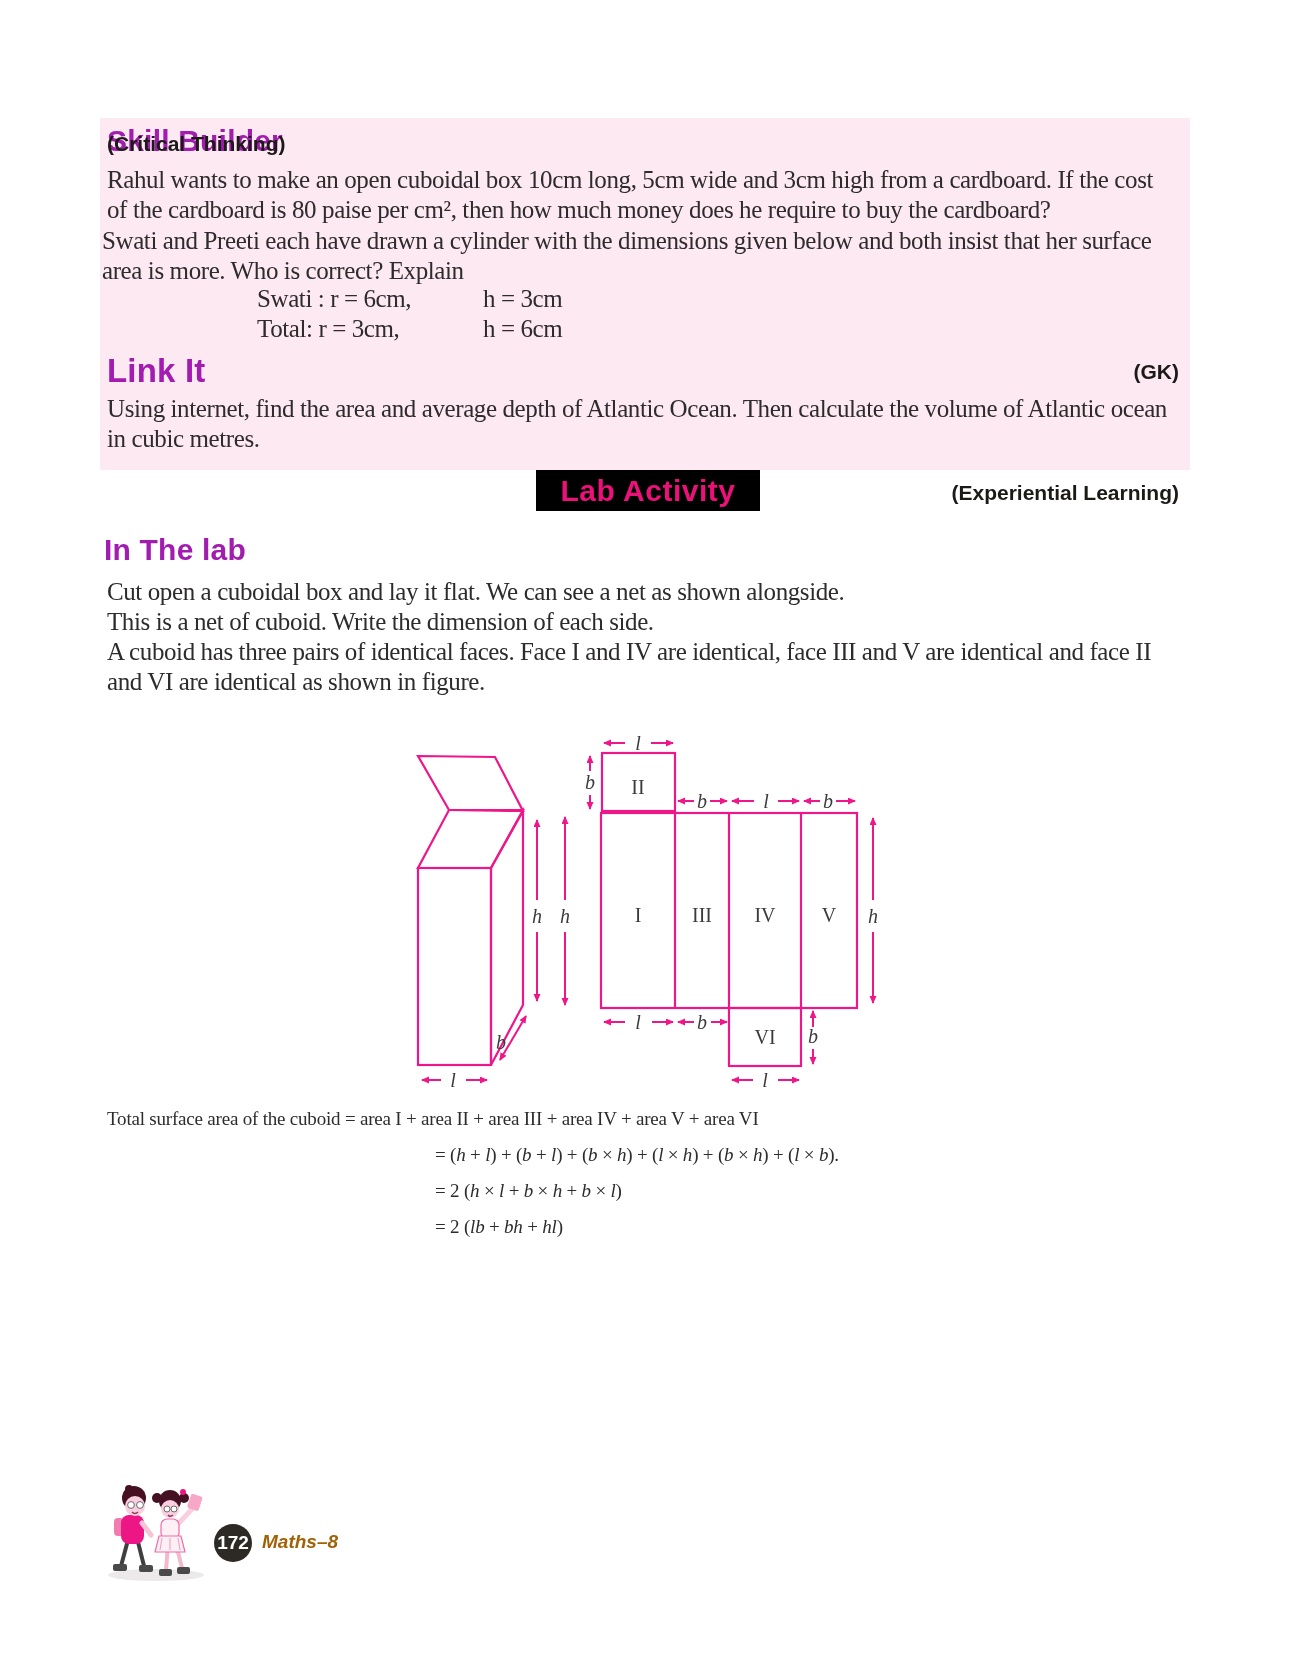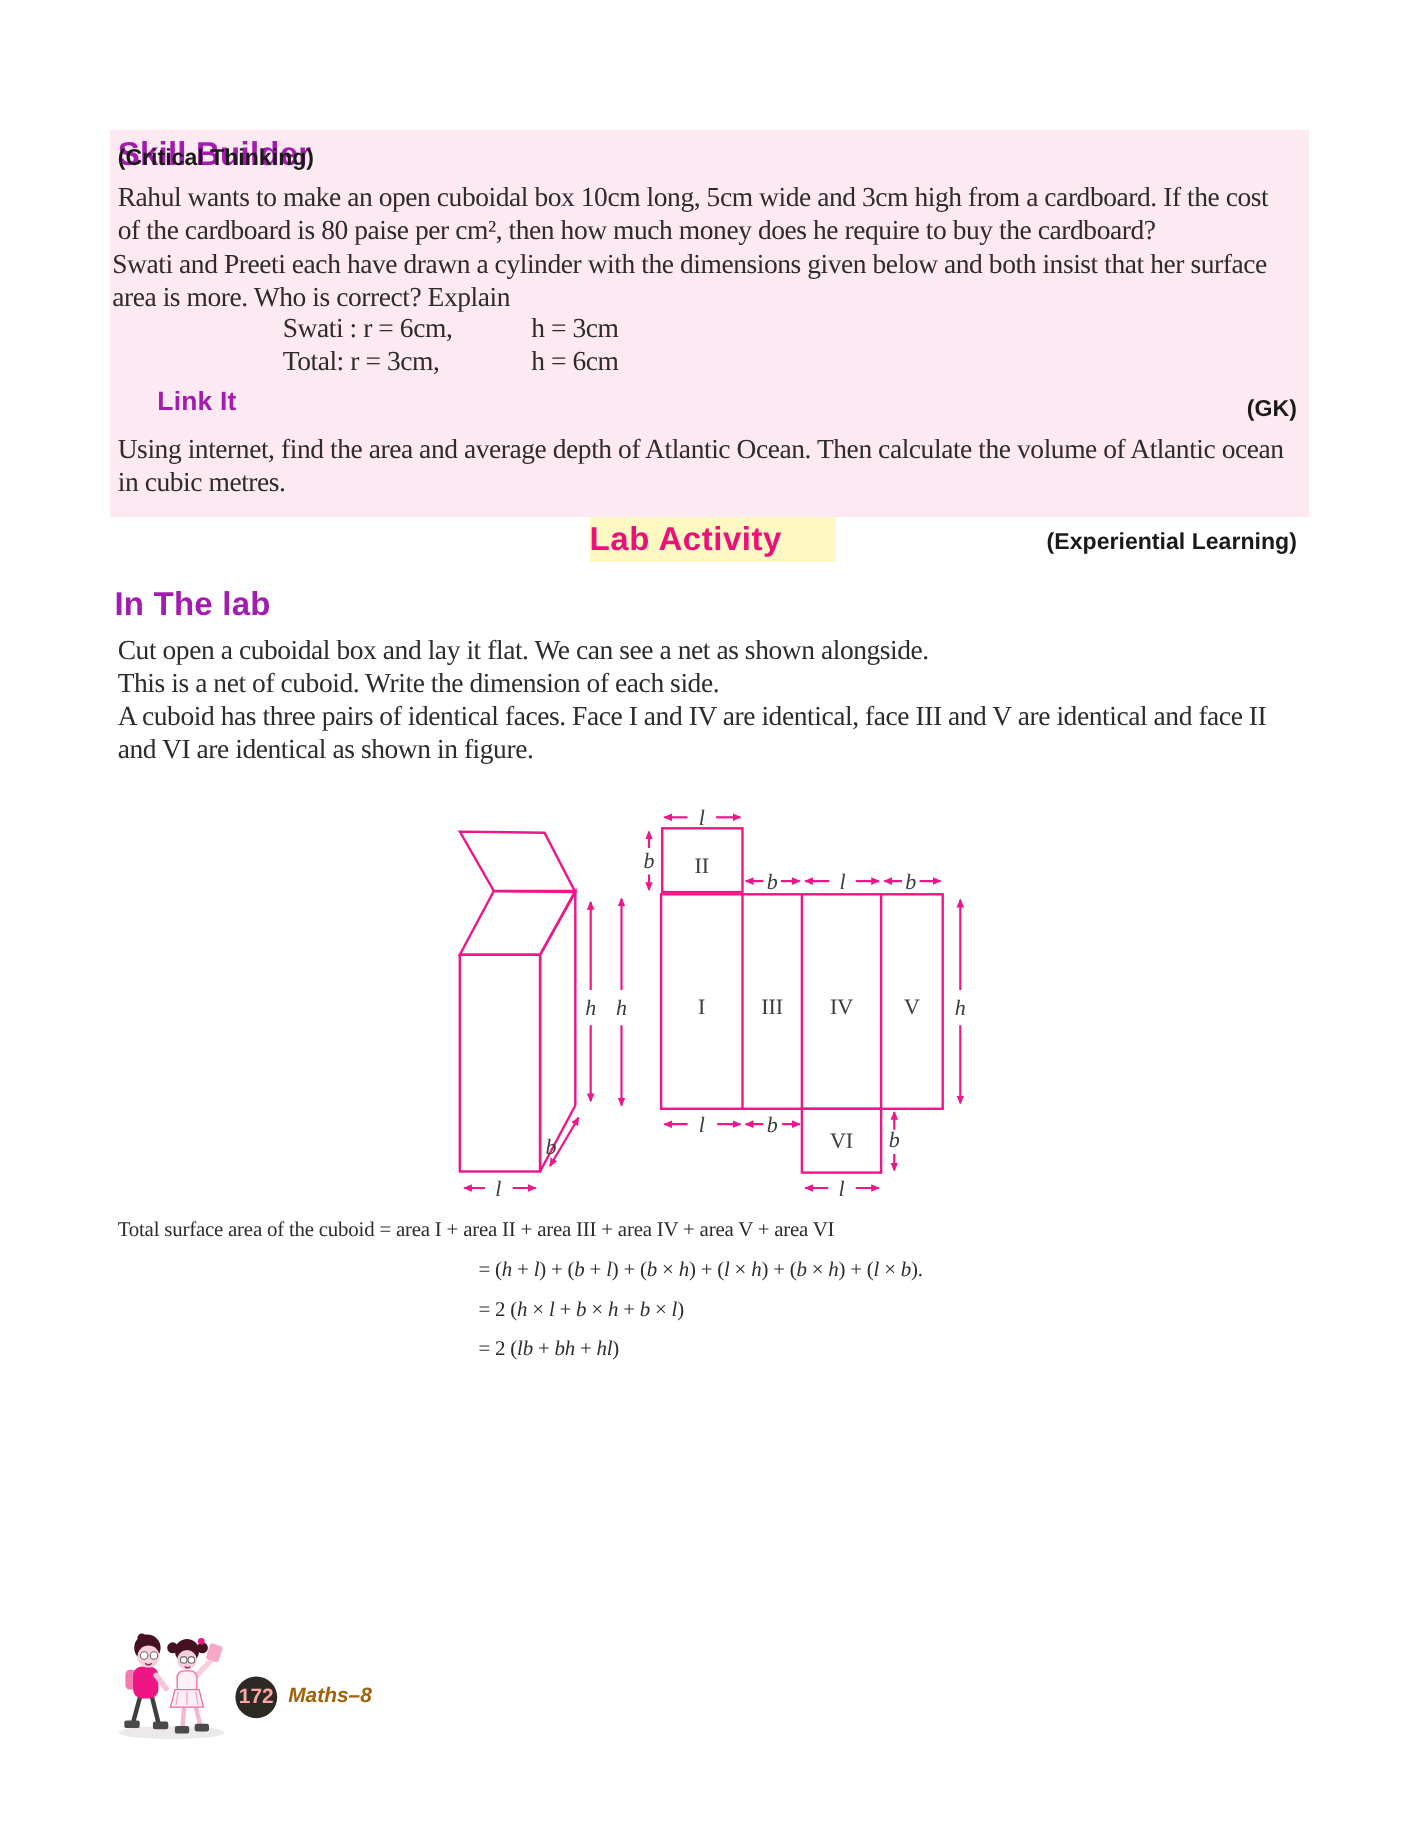--- a/index.html
+++ b/index.html
@@ -8,37 +8,37 @@
   .abs{position:absolute;}
   
   #pink-panel{left:100px;top:118px;width:1090px;height:352px;background:#fce9f1;}
   
   .h-black{font-family:"Liberation Sans", sans-serif;font-weight:700;color:#a21caf;letter-spacing:.2px;}
   .tag{font-family:"Liberation Sans", sans-serif;font-weight:800;font-size:21px;color:#1c1a19;}
   .body-txt{font-size:25px;line-height:30px;letter-spacing:-0.4px;color:#2e2b2c;}
   .dim-row{font-size:25px;letter-spacing:-0.4px;}
   .dim-row .c1{display:inline-block;width:226px;}
   
-  #lab-banner{left:536px;top:470px;width:224px;height:41px;background:#fef9c3;
-      display:flex;align-items:center;justify-content:flex-start;}
+  #lab-banner{left:536px;top:470px;width:224px;height:41px;background:#000000;
+      display:flex;align-items:center;justify-content:center;}
   #lab-banner span{font-family:"Liberation Sans", sans-serif;font-weight:900;font-size:30px;color:#ec1079;letter-spacing:.5px;}
   
   #formula{left:107px;top:1101px;width:1080px;font-size:19px;line-height:36px;letter-spacing:-0.2px;}
   #formula .ind{margin-left:328px;}
   #formula i{font-family:"Liberation Serif", serif;}
   
   #diagram{left:380px;top:690px;}
   .dl{font:italic 20px "Liberation Serif", serif;fill:#3b3b3b;}
   .df{font:20px "Liberation Serif", serif;fill:#3b3b3b;}
   .shape{fill:none;stroke:#ee1789;stroke-width:2.2;}
   .ar{fill:none;stroke:#ee1789;stroke-width:2;}
   
   #page-circle{left:214px;top:1524px;width:38px;height:38px;border-radius:50%;background:#2d2a26;
       display:flex;align-items:center;justify-content:center;
-      font-family:"Liberation Sans", sans-serif;font-weight:800;font-size:19px;color:#fca5a5;}
+      font-family:"Liberation Sans", sans-serif;font-weight:800;font-size:19px;color:#ffffff;}
   #book-name{left:262px;top:1531px;font-family:"Liberation Sans", sans-serif;font-style:italic;font-weight:600;
       font-size:19px;color:#a16207;}
 </style>
 </head>
 <body>
 
 <div id="page">
 
   <div class="abs" id="pink-panel"></div>
 
@@ -48,21 +48,21 @@
   <div class="abs body-txt" style="left:107px;top:165px;width:1060px;">Rahul wants to make an open cuboidal box 10cm long, 5cm wide and 3cm high from a cardboard. If the cost of the cardboard is 80 paise per cm², then how much money does he require to buy the cardboard?</div>
   <div class="abs body-txt" style="left:102px;top:226px;width:1060px;">Swati and Preeti each have drawn a cylinder with the dimensions given below and both insist that her surface area is more. Who is correct? Explain</div>
 
   <div class="abs dim-row" style="left:257px;top:285px;">
     <span class="c1">Swati : r = 6cm,</span><span>h = 3cm</span>
   </div>
   <div class="abs dim-row" style="left:257px;top:315px;">
     <span class="c1">Total: r = 3cm,</span><span>h = 6cm</span>
   </div>
 
-  <div class="abs h-black" style="left:107px;top:352px;font-size:24px;margin-left:36px;">Link It</div>
+  <div class="abs h-black" style="left:107px;top:352px;font-size:33px;">Link It</div>
   <div class="abs tag" style="left:107px;top:360px;width:1072px;text-align:right;">(GK)</div>
   <div class="abs body-txt" style="left:107px;top:394px;width:1060px;">Using internet, find the area and average depth of Atlantic Ocean.  Then calculate the volume of Atlantic ocean in cubic metres.</div>
 
   <div class="abs" id="lab-banner">
     <span>Lab Activity</span>
   </div>
   <div class="abs tag" style="left:107px;top:481px;width:1072px;text-align:right;">(Experiential Learning)</div>
 
   <div class="abs h-black" style="left:104px;top:533px;font-size:30px;">In The lab</div>
   <div class="abs body-txt" style="left:107px;top:577px;width:1080px;">Cut open a cuboidal box and lay it flat. We can see a net as shown alongside.</div>

